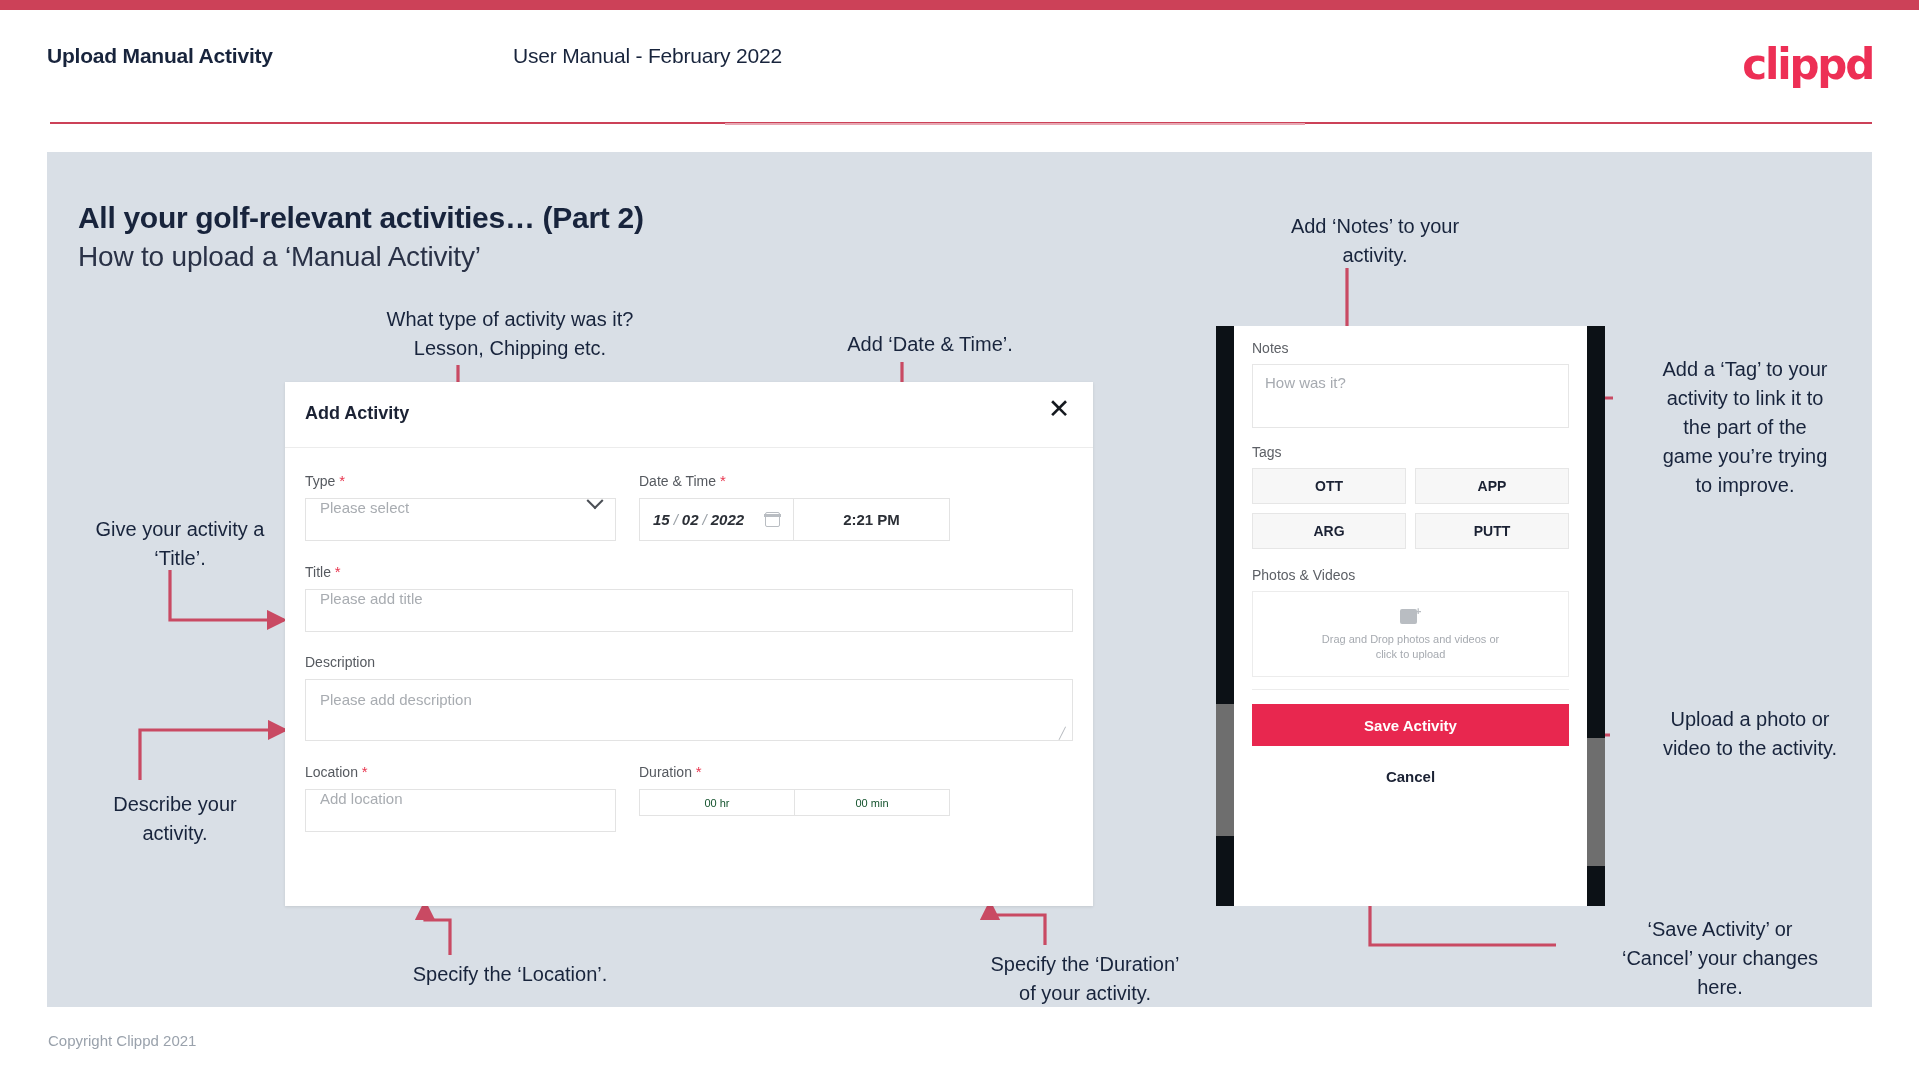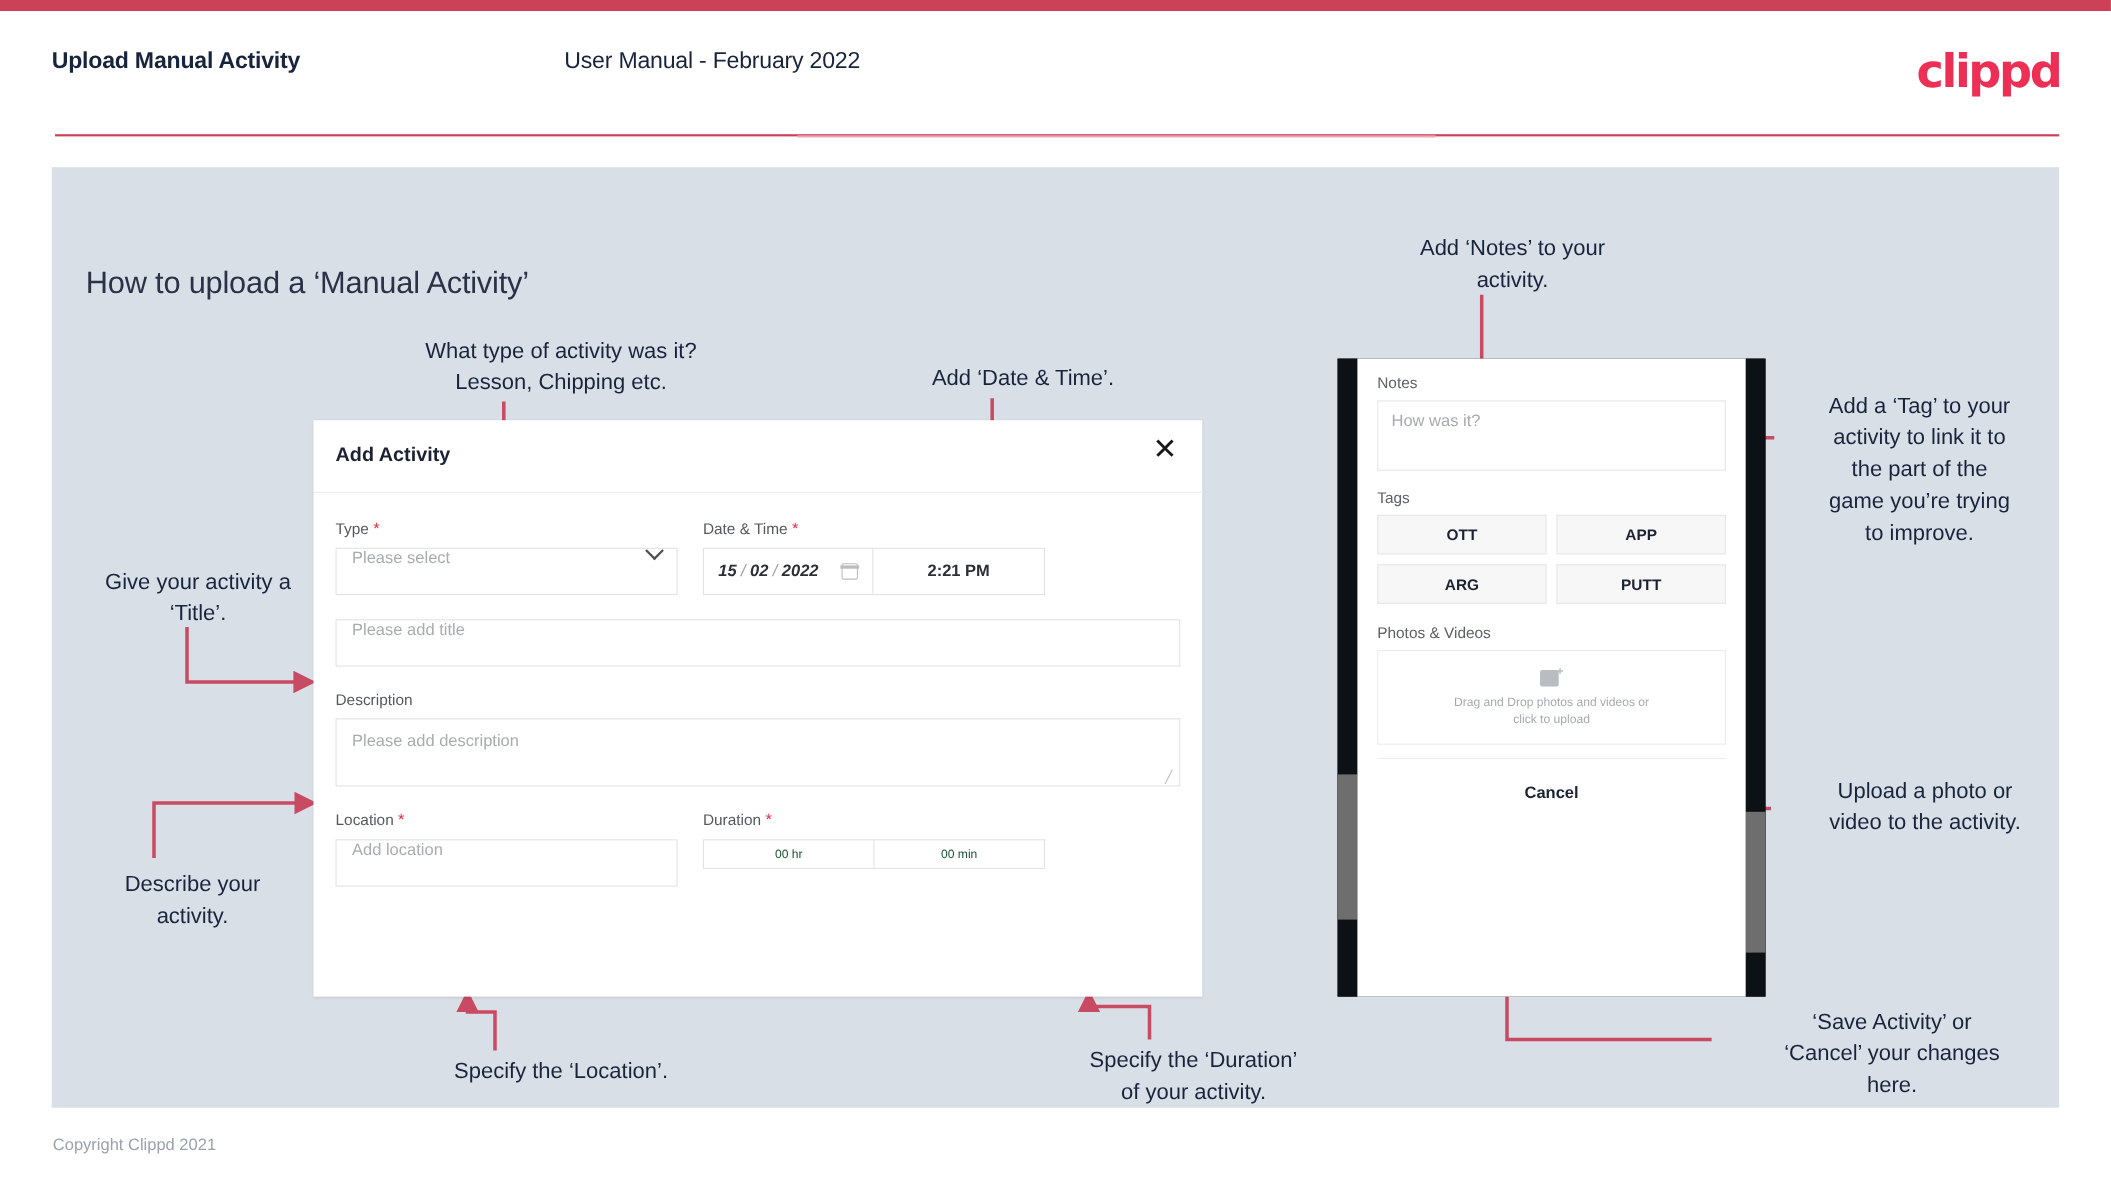--- a/index.html
+++ b/index.html
@@ -229,20 +229,21 @@
   <div class="top-bar"></div>
 
   <div class="hdr-title">Upload Manual Activity</div>
   <div class="hdr-sub">User Manual - February 2022</div>
   <div class="hdr-rule"></div>
   <div class="hdr-rule faint"></div>
   <div class="logo">clippd</div>
 
   <div class="slide"></div>
 
+  <div class="slide-title">All your golf-relevant activities… (Part 2)</div>
   <div class="slide-subtitle">How to upload a ‘Manual Activity’</div>
 
   <div class="anno" style="left:330px; top:305px; width:360px;">What type of activity was it?<br>Lesson, Chipping etc.</div>
 
   <div class="anno" style="left:790px; top:330px; width:280px;">Add ‘Date &amp; Time’.</div>
 
   <div class="anno" style="left:40px; top:515px; width:280px;">Give your activity a<br>‘Title’.</div>
 
   <div class="anno" style="left:40px; top:790px; width:270px;">Describe your<br>activity.</div>
 
@@ -325,20 +326,24 @@
               </span>
             </div>
             <div class="dtpart right">
               <span>2:21 PM</span>
             </div>
           </div>
         </div>
       </div>
 
       <div class="fld">
+        <div class="flabel">
+          <span>Title</span>
+          <span class="req">*</span>
+        </div>
         <div class="inputbox w-full">
           <span>Please add title</span>
         </div>
       </div>
 
       <div class="fld">
         <div class="flabel">
           <span>Description</span>
         </div>
         <div class="inputbox w-full ta">
@@ -406,20 +411,21 @@
               <span class="pl">+</span>
           </span>
           <span class="dz-text">
             <span>Drag and Drop photos and videos or</span><br>
             <span>click to upload</span>
           </span>
         </div>
 
         <div class="hr-thin"></div>
 
+        <div class="save-btn">Save Activity</div>
         <div class="cancel-btn">Cancel</div>
 
       </div>
     </div>
   </div>
 
   <div class="copyright">Copyright Clippd 2021</div>
 
 </div>
 

